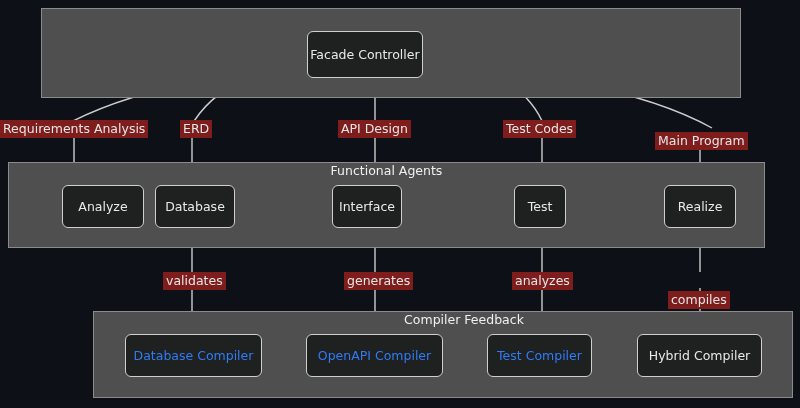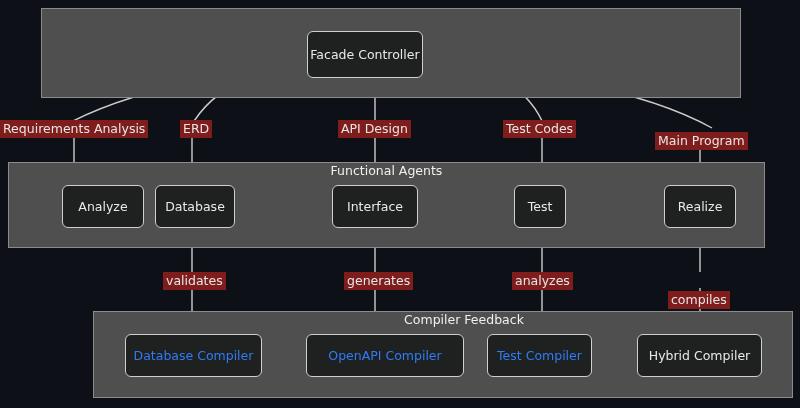--- a/index.html
+++ b/index.html
@@ -111,26 +111,26 @@
   <div class="subgraph" style="left:8px; top:162px; width:757px; height:86px;"></div>
   <div class="subgraph-title" style="left:8px; top:163px; width:757px;">Functional Agents</div>
 
   <div class="subgraph" style="left:93px; top:311px; width:700px; height:87px;"></div>
   <div class="subgraph-title" style="left:93px; top:312px; width:700px;margin-left:21px;">Compiler Feedback</div>
 
   <div class="node" style="left:307px; top:31px; width:116px; height:47px;">Facade Controller</div>
 
   <div class="node" style="left:38px; top:185px; width:82px; height:43px;margin-left:24px;">Analyze</div>
   <div class="node" style="left:155px; top:185px; width:80px; height:43px;">Database</div>
-  <div class="node" style="left:332px; top:185px; width:86px; height:43px;">Interface</div>
+  <div class="node" style="left:332px; top:185px; width:70px; height:43px;">Interface</div>
   <div class="node" style="left:514px; top:185px; width:52px; height:43px;">Test</div>
   <div class="node" style="left:664px; top:185px; width:72px; height:43px;">Realize</div>
 
   <div class="node link-node" style="left:125px; top:334px; width:137px; height:43px;">Database Compiler</div>
-  <div class="node link-node" style="left:306px; top:334px; width:158px; height:43px;">OpenAPI Compiler</div>
+  <div class="node link-node" style="left:306px; top:334px; width:137px; height:43px;">OpenAPI Compiler</div>
   <div class="node link-node" style="left:487px; top:334px; width:105px; height:43px;">Test Compiler</div>
   <div class="node" style="left:637px; top:334px; width:125px; height:43px;">Hybrid Compiler</div>
 
   <div class="edge-label" style="left:0px; top:120px;">Requirements Analysis</div>
   <div class="edge-label" style="left:180px; top:120px;">ERD</div>
   <div class="edge-label" style="left:338px; top:120px;">API Design</div>
   <div class="edge-label" style="left:503px; top:120px;">Test Codes</div>
   <div class="edge-label" style="left:655px; top:132px;">Main Program</div>
 
   <div class="edge-label" style="left:163px; top:272px;">validates</div>

